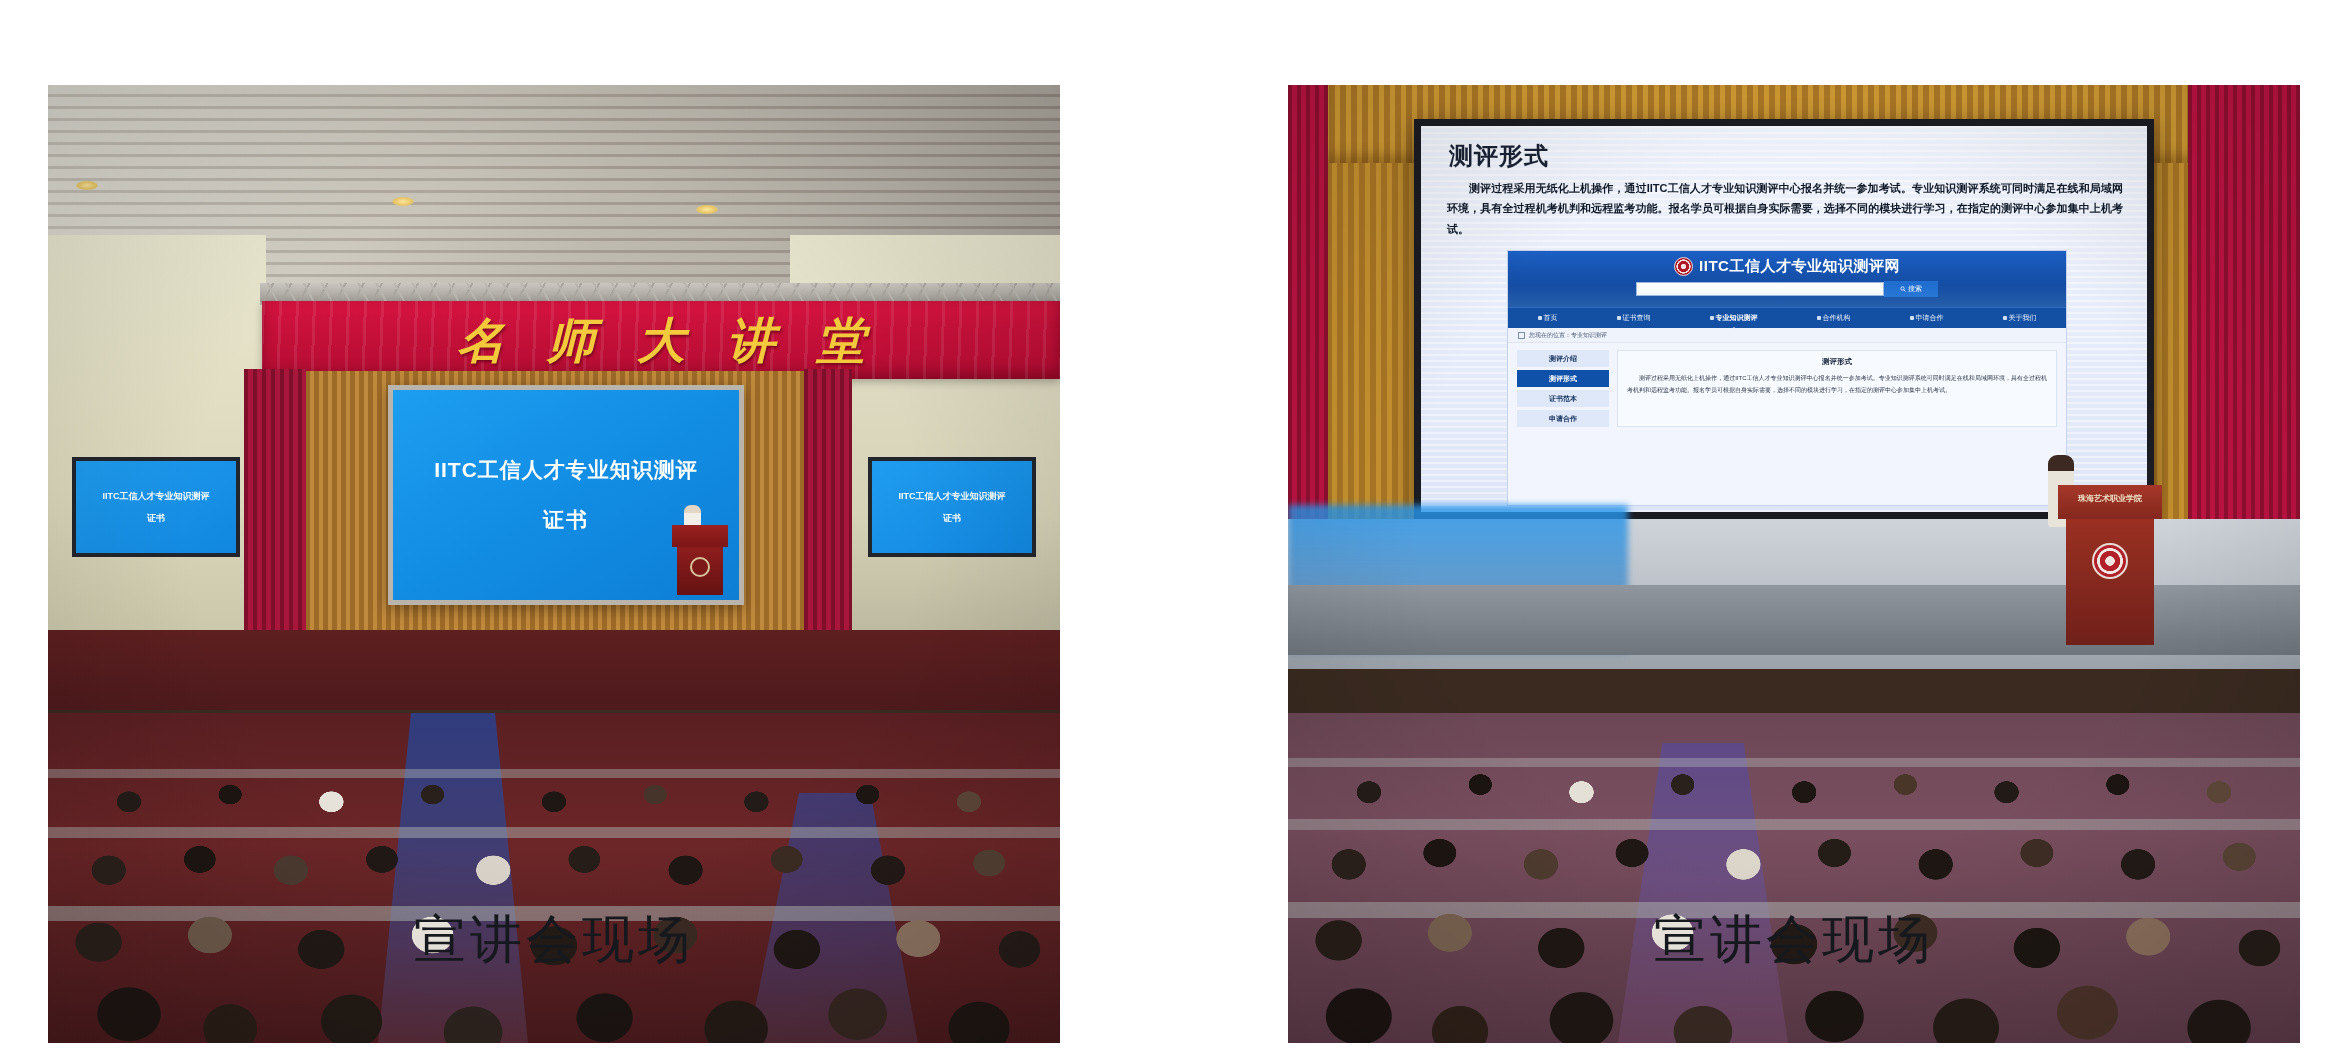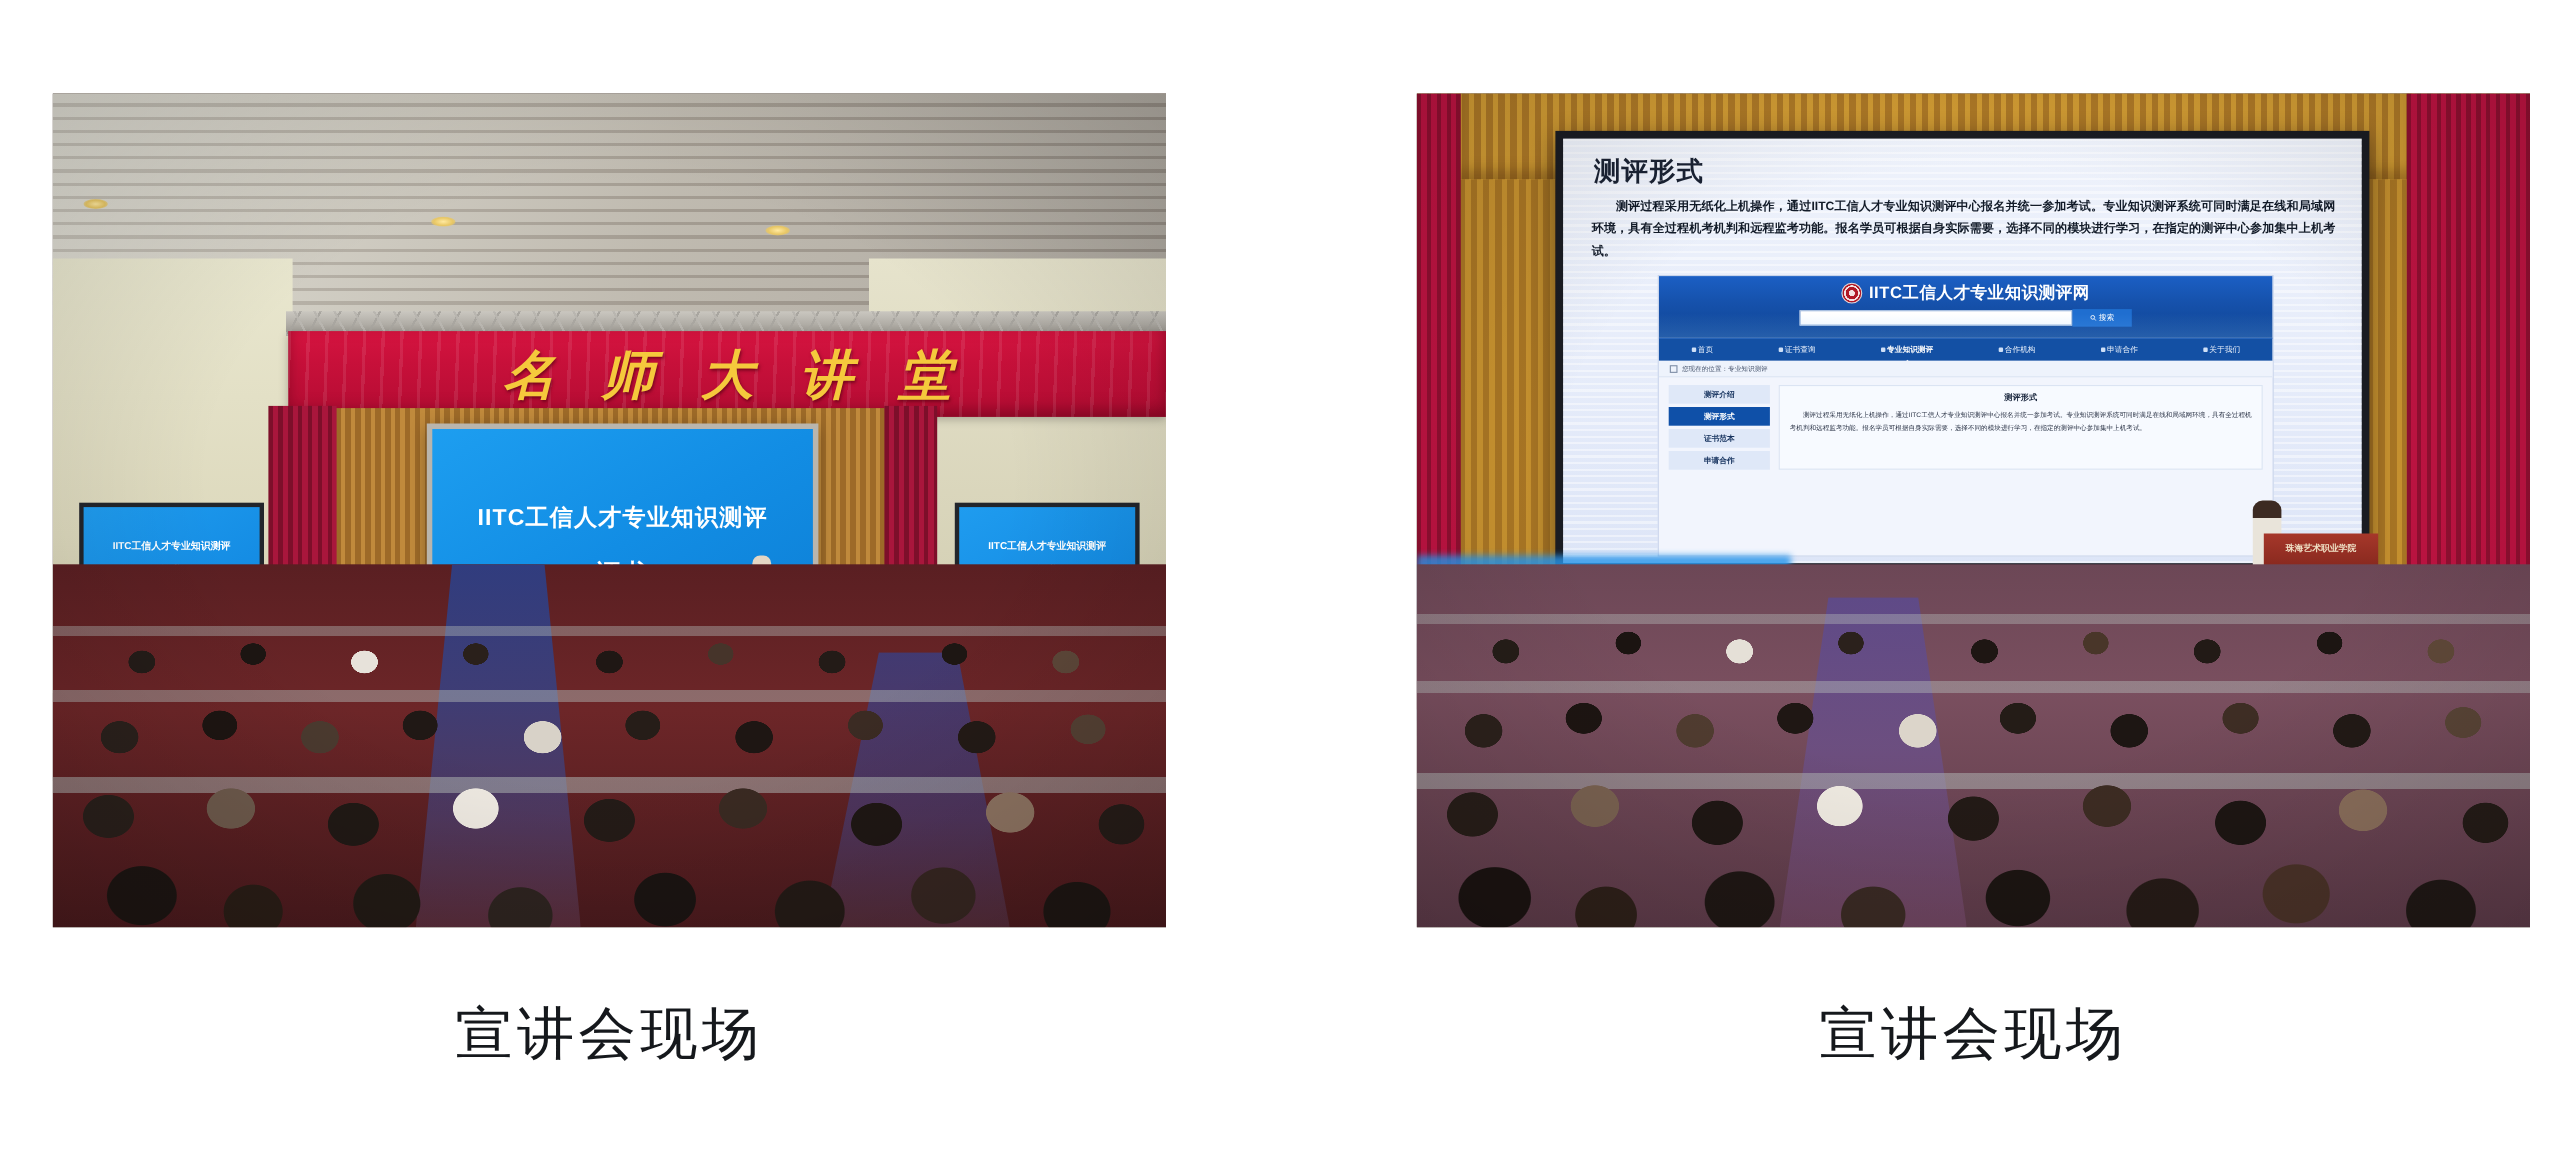--- a/index.html
+++ b/index.html
@@ -19,21 +19,21 @@
     position: absolute;
     inset: 0;
     background: #ffffff;
   }
 
   
   .figure {
     position: absolute;
     top: 85px;
     width: 1012px;
-    height: 758px;
+    height: 958px;
   }
   .figure-left  { left: 48px; }
   .figure-right { left: 1288px; }
 
   .photo {
     position: absolute;
     inset: 0;
     overflow: hidden;
     background: #3a2a20;
   }

